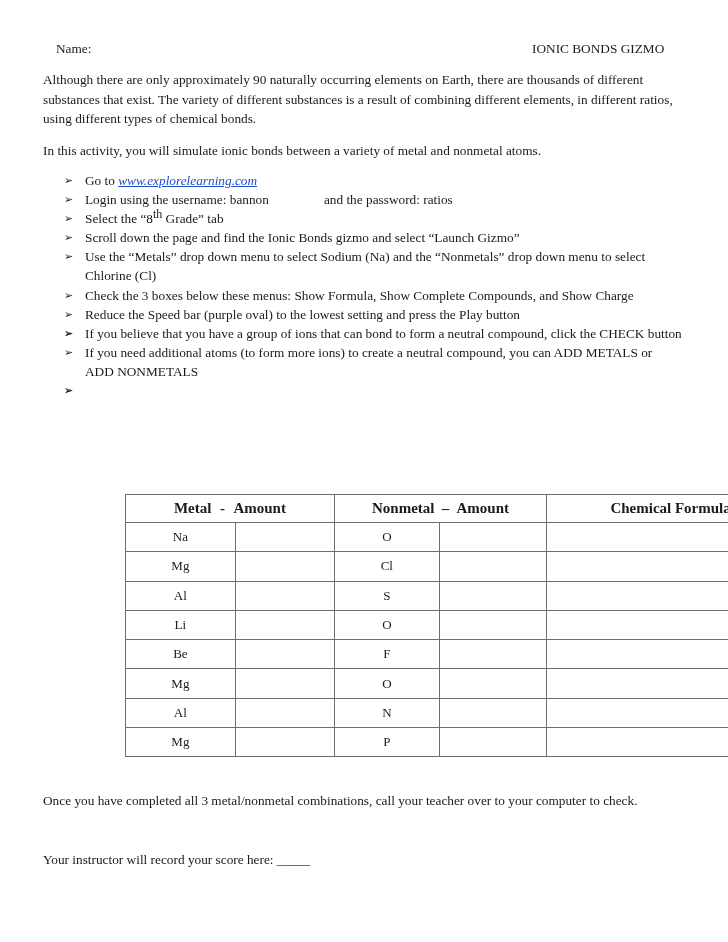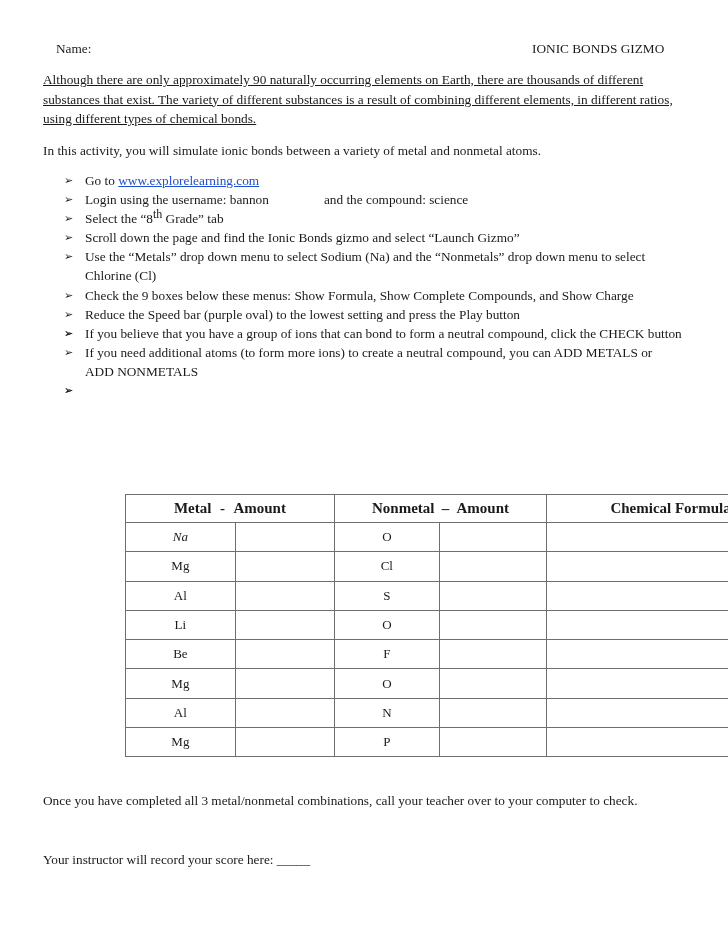--- a/index.html
+++ b/index.html
@@ -5,48 +5,48 @@
   html, body { margin: 0; padding: 0; background: #ffffff; }
   body {
     width: 728px; height: 942px; position: relative; overflow: hidden;
     font-family: "Liberation Serif", "DejaVu Serif", serif;
     color: #1a1a1a; font-size: 13.3px;
   }
   .abs { position: absolute; white-space: nowrap; }
   .header-name { left: 56px; top: 41px; }
   .header-title { left: 532px; top: 41px; }
   .para { position: absolute; left: 43px; width: 650px; line-height: 19.5px; }
-  .intro { top: 70px; text-decoration: underline; }
+  .intro { top: 70px; }
   .activity { top: 141px; }
   ul.steps {
     position: absolute; left: 43px; top: 171px; width: 640px;
     margin: 0; padding: 0; list-style: none; line-height: 19.1px;
   }
   ul.steps li { position: relative; padding-left: 42px; }
   ul.steps li .arrow {
     position: absolute; left: 21px; top: 0; font-size: 11px;
     font-family: "DejaVu Sans", sans-serif;
   }
-  a.link { color: #1f4fd1; text-decoration: underline; }
+  a.link { color: #1f4fd1; text-decoration: underline; font-style: italic; }
   .gap { display: inline-block; width: 55px; }
   sup { font-size: 12px; vertical-align: 5px; line-height: 0; }
 
   table.combo {
     position: absolute; left: 125px; top: 494px;
     border-collapse: collapse; width: 670px;
     font-size: 13px;
   }
   table.combo th, table.combo td {
     border: 1px solid #6e6e6e; text-align: center; padding: 0;
   }
   table.combo th {
     height: 27px; font-weight: bold; font-size: 15px;
   }
   table.combo td { height: 28.3px; }
-  .c1 { width: 92px; font-style: italic; } .c2 { width: 83px; } .c3 { width: 88px; }
+  .c1 { width: 92px; } .c2 { width: 83px; } .c3 { width: 88px; }
   .c4 { width: 90px; } .c5 { width: 209px; }
   .hdr-sep { display: inline-block; width: 22px; text-align: center; }
 
   .closing { left: 43px; top: 793px; }
   .score { left: 43px; top: 852px; }
 </style>
 </head>
 <body>
 
 <div class="abs header-name">Name:</div>
@@ -55,37 +55,37 @@
 <div class="para intro">Although there are only approximately 90 naturally occurring elements on Earth, there are thousands of different substances that exist.  The variety of different substances is a result of combining different elements, in different ratios, using different types of chemical bonds.</div>
 <div class="para activity">In this activity, you will simulate ionic bonds between a variety of metal and nonmetal atoms.</div>
 
 <ul class="steps">
   <li>
     <span class="arrow">➢</span>
     <span>Go to </span><a class="link">www.explorelearning.com</a>
   </li>
   <li>
     <span class="arrow">➢</span>
-    <span>Login using the username: bannon</span><span class="gap"></span><span>and the compound: science</span>
+    <span>Login using the username: bannon</span><span class="gap"></span><span>and the password: ratios</span>
   </li>
   <li>
     <span class="arrow">➢</span>
     <span>Select the “8</span><sup>th</sup><span> Grade” tab</span>
   </li>
   <li>
     <span class="arrow">➢</span>
     <span>Scroll down the page and find the Ionic Bonds gizmo and select “Launch Gizmo”</span>
   </li>
   <li style="white-space: normal;">
     <span class="arrow">➢</span>
     <span>Use the “Metals” drop down menu to select Sodium (Na) and the “Nonmetals” drop down menu to select Chlorine (Cl)</span>
   </li>
   <li>
     <span class="arrow">➢</span>
-    <span>Check the 9 boxes below these menus: Show Formula, Show Complete Compounds, and Show Charge</span>
+    <span>Check the 3 boxes below these menus: Show Formula, Show Complete Compounds, and Show Charge</span>
   </li>
   <li>
     <span class="arrow">➢</span>
     <span>Reduce the Speed bar (purple oval) to the lowest setting and press the Play button</span>
   </li>
   <li>
     <span class="arrow">➢</span>
   </li>
   <li>
     <span class="arrow">➢</span>

